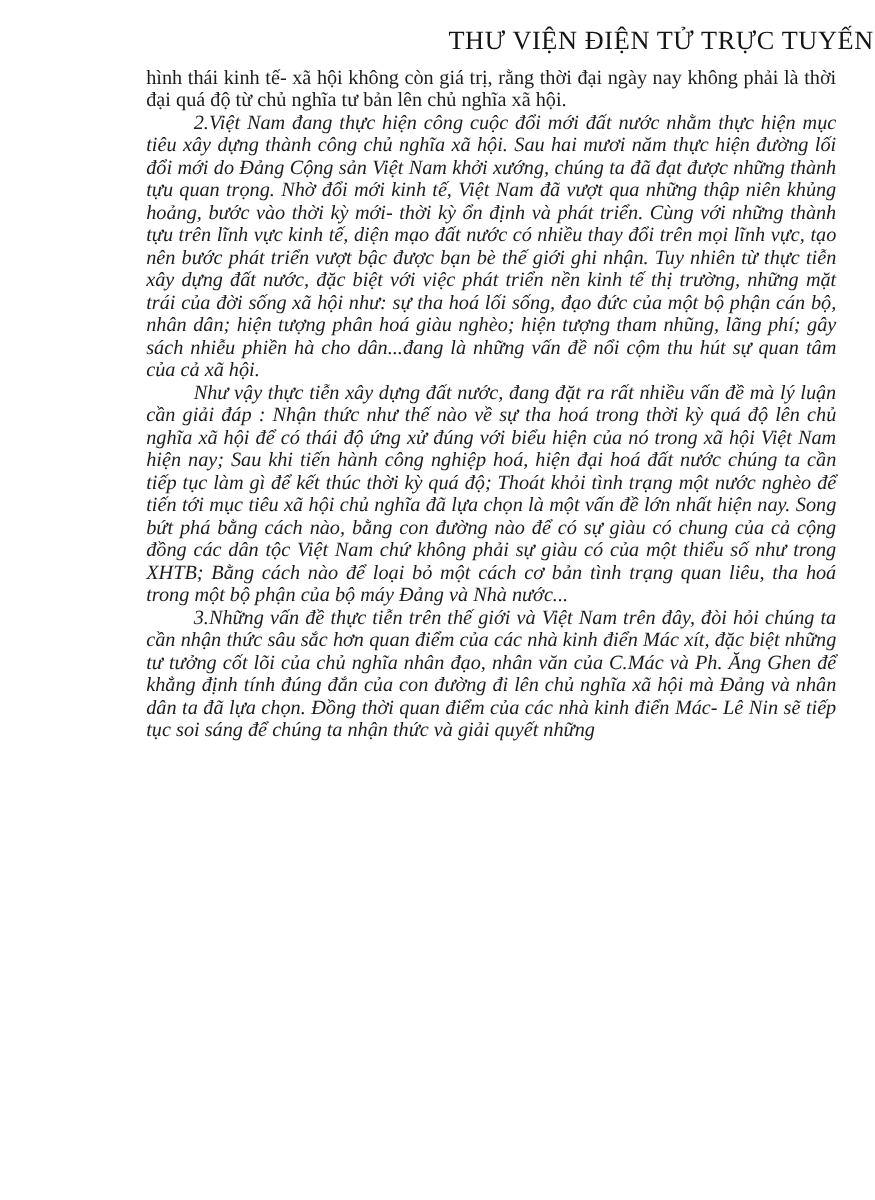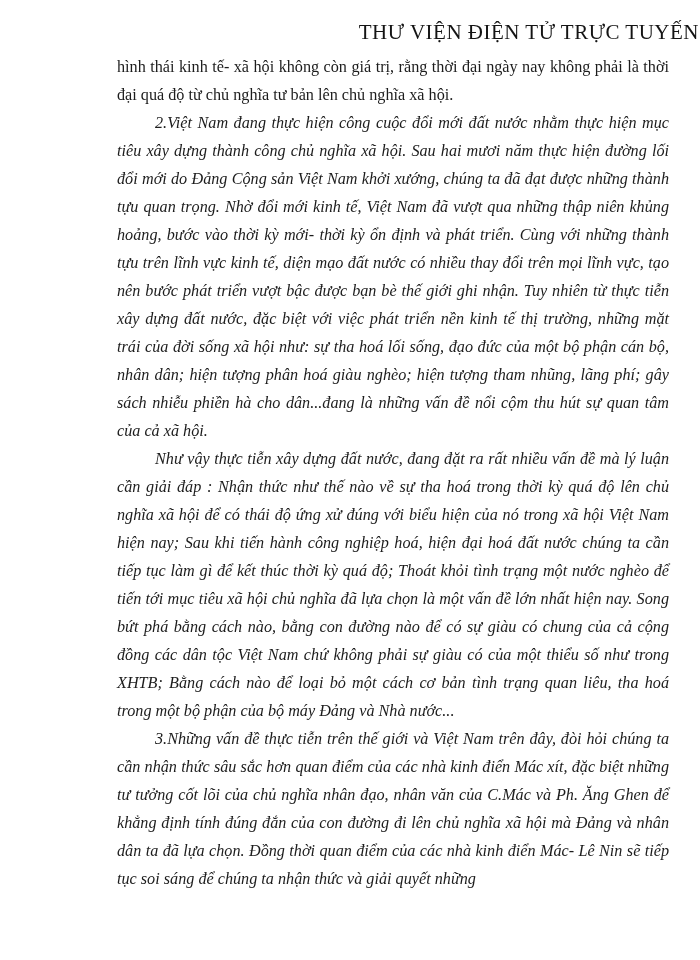--- a/index.html
+++ b/index.html
@@ -24,21 +24,21 @@
     letter-spacing: 0.5px;
     white-space: nowrap;
     color: #141414;
   }
   .doc-body {
     position: absolute;
     top: 53px;
     left: 117px;
     width: 552px;
     font-size: 16.2px;
-    line-height: 28px;
+    line-height: 18px;
     text-align: justify;
     color: #1c1c1c;
   }
   .para {
     margin: 0;
     padding: 0;
   }
   .para.indent {
     text-indent: 38px;
     font-style: italic;

